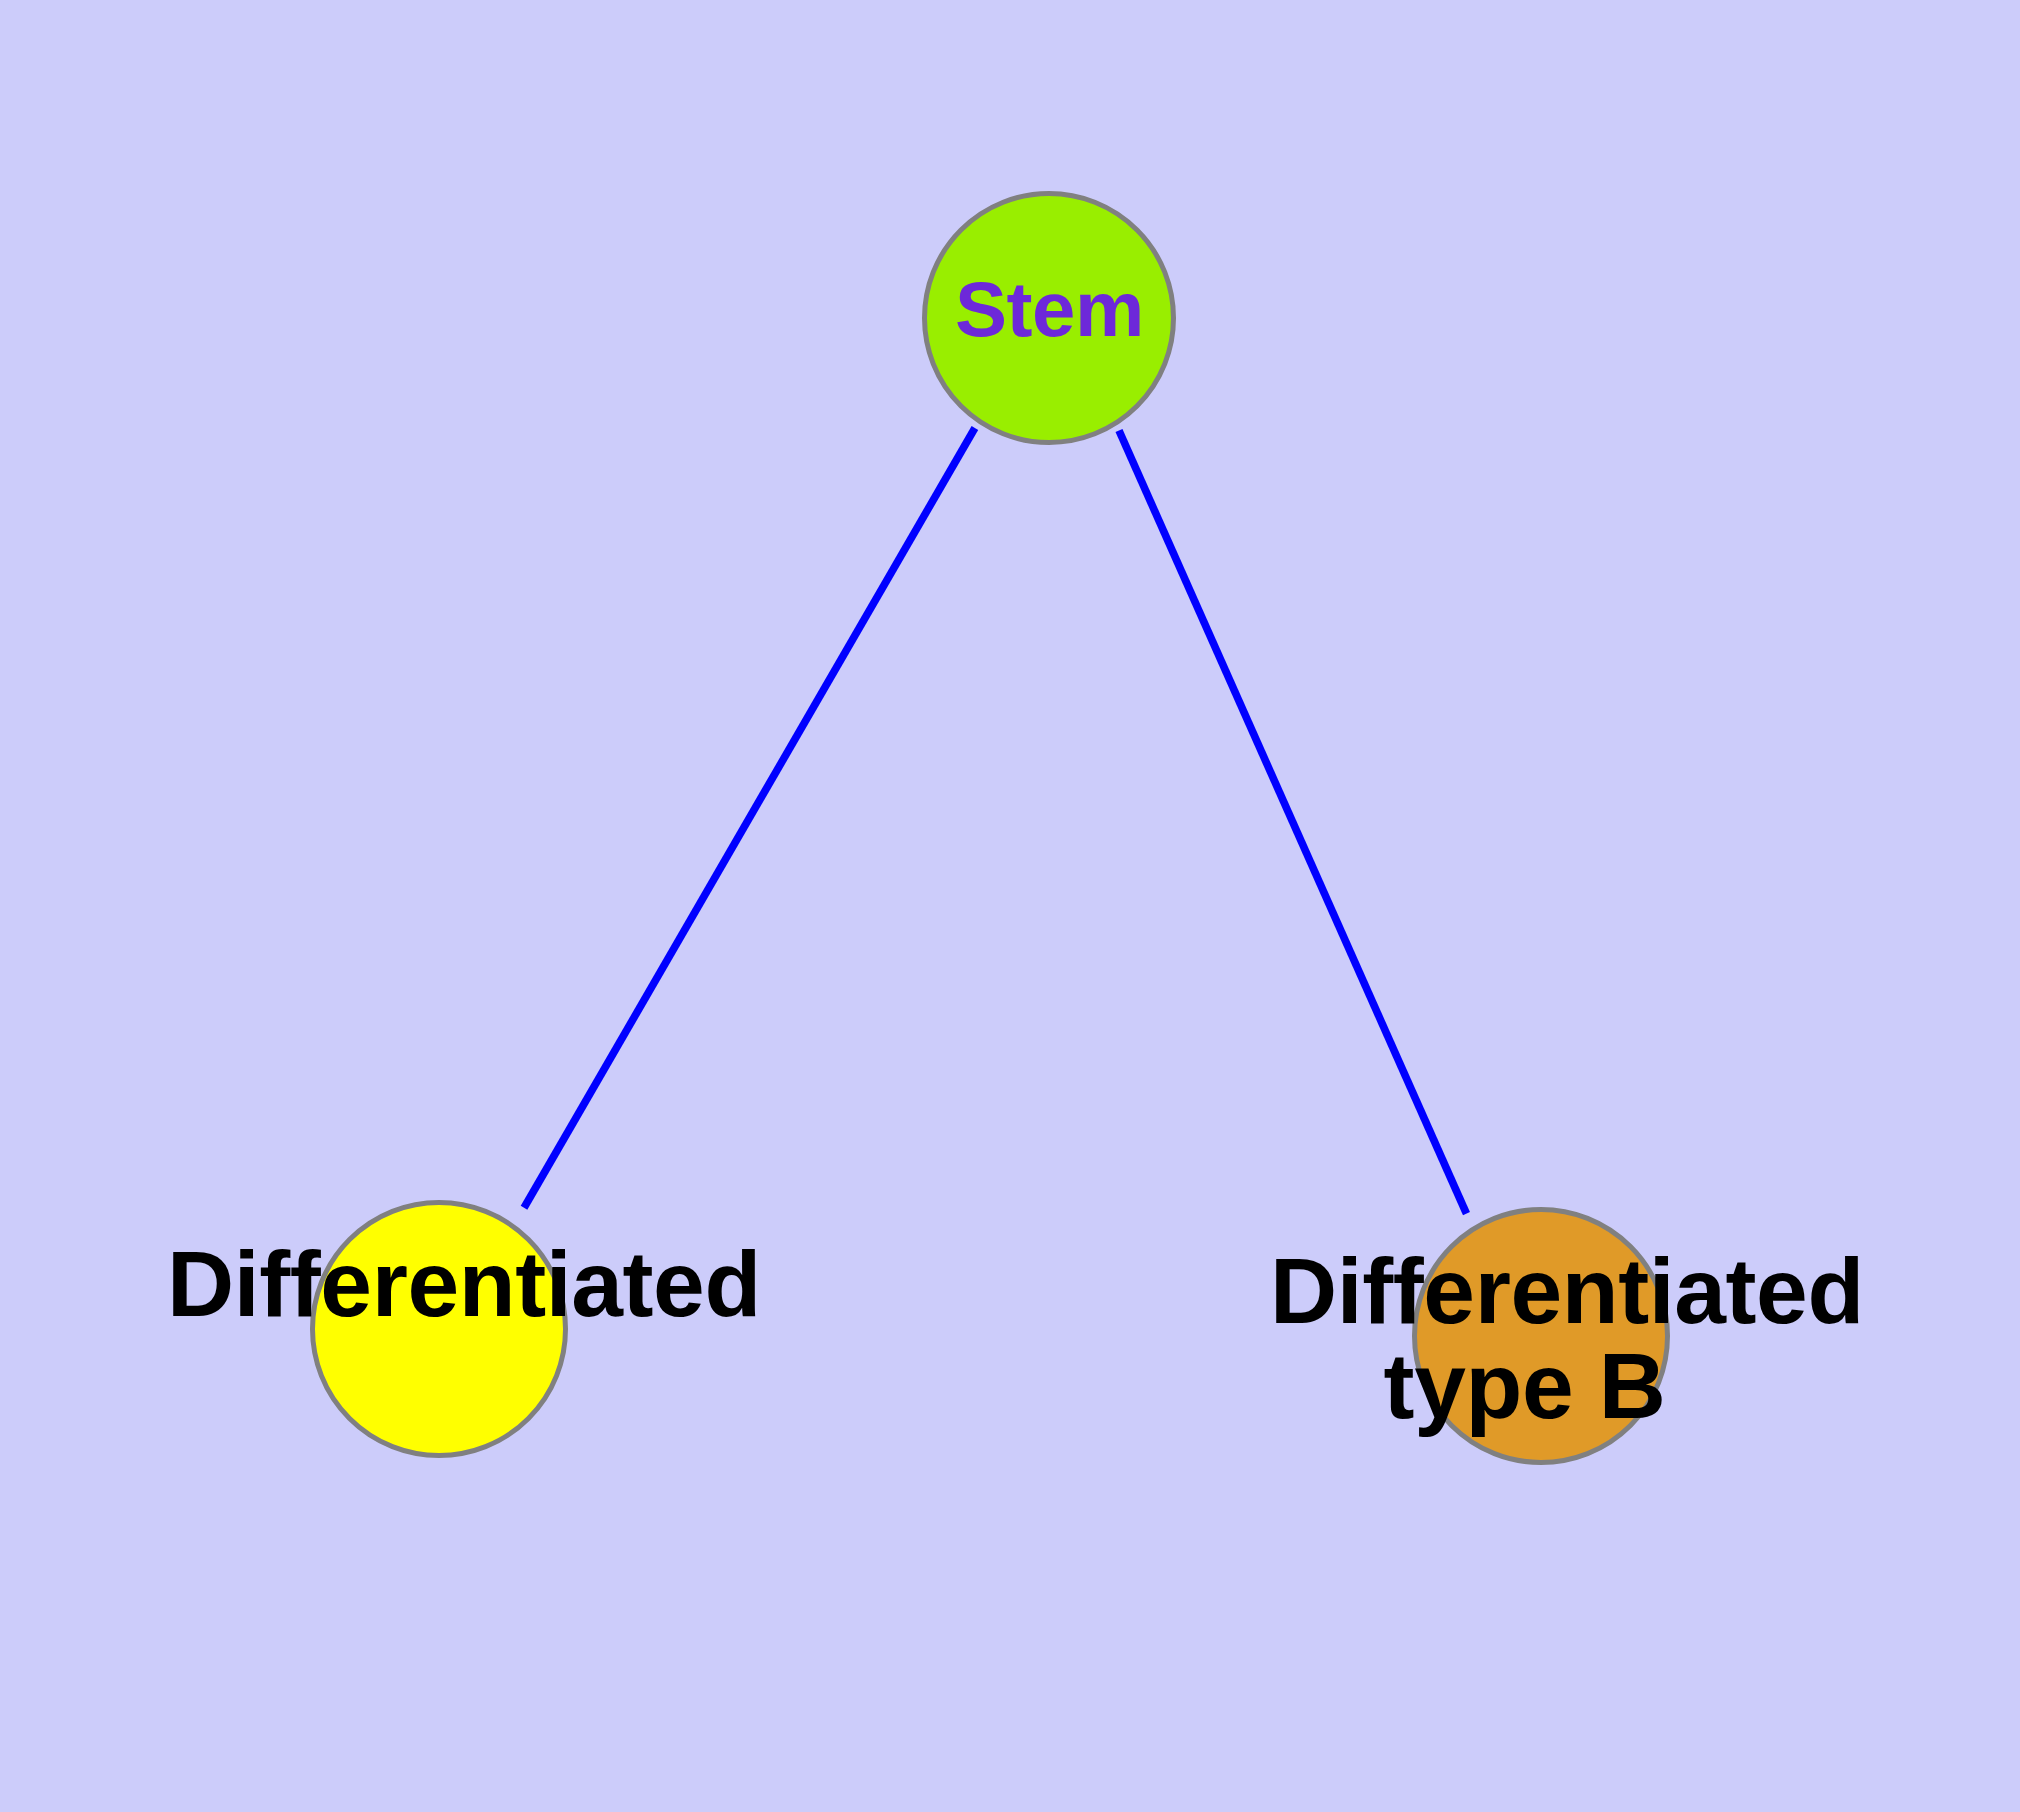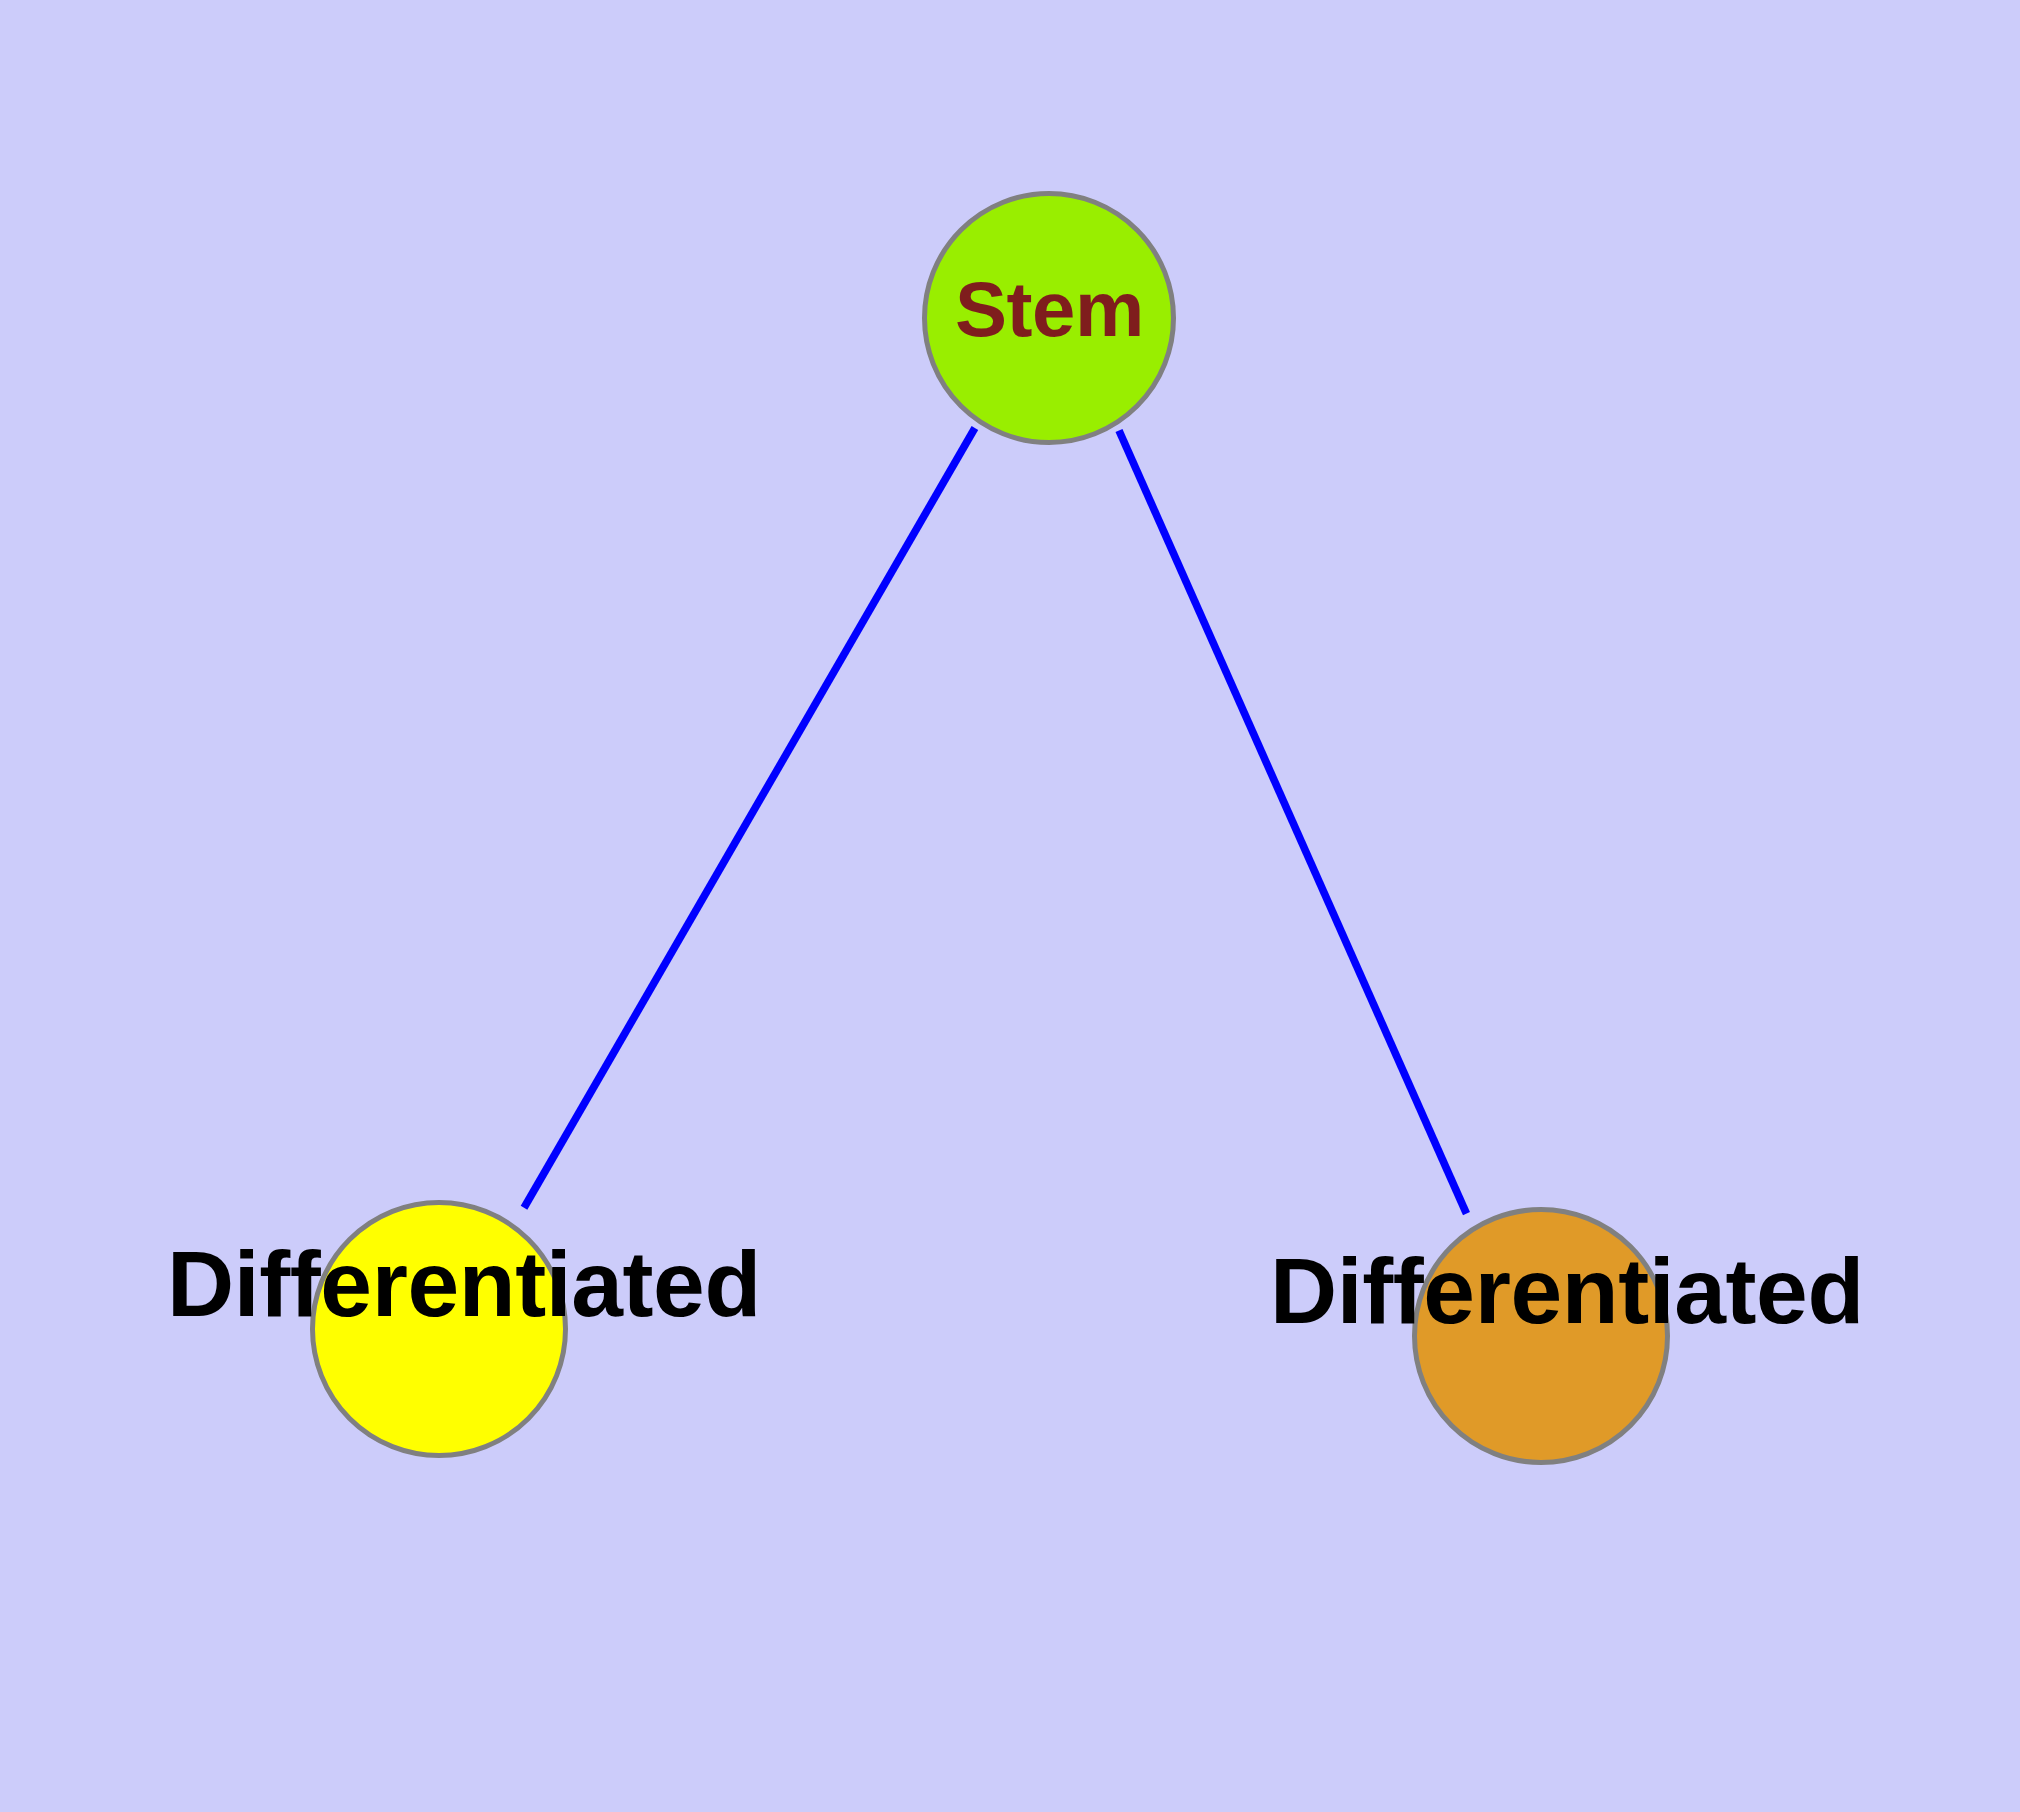--- a/index.html
+++ b/index.html
@@ -86,20 +86,20 @@
 
   <svg id="edge-layer" viewBox="0 0 2384 2138" style="width: 2021px; height: 1812px;">
     <line x1="1150" y1="505" x2="618" y2="1425" stroke="#0000ff" stroke-width="9" stroke-linecap="butt"></line>
     <line x1="1320" y1="508" x2="1730" y2="1432" stroke="#0000ff" stroke-width="9" stroke-linecap="butt"></line>
   </svg>
 
   <div class="node node-stem" style="left: 922px; top: 191px; width: 254px; height: 254px; background: rgb(153, 238, 0); border-color: rgb(128, 128, 128);"></div>
   <div class="node node-a" style="left: 310px; top: 1200px; width: 258px; height: 258px; background: rgb(255, 255, 0); border-color: rgb(128, 128, 128);"></div>
   <div class="node node-b" style="left: 1412px; top: 1207px; width: 258px; height: 258px; background: rgb(224, 154, 40); border-color: rgb(128, 128, 128);"></div>
 
-  <div class="node-label label-stem" style="color: #7f1d1d;">Stem</div>
+  <div class="node-label label-stem" style="color: #6d28d9;">Stem</div>
 
   <div class="node-label label-a" style="color: rgb(0, 0, 0);"><span>Differentiated</span><br></div>
 
-  <div class="node-label label-b" style="color: rgb(0, 0, 0);"><span>Differentiated</span><br></div>
+  <div class="node-label label-b" style="color: rgb(0, 0, 0);"><span>Differentiated</span><br><span>type B</span></div>
 
 </div>
 
 
 </body></html>

